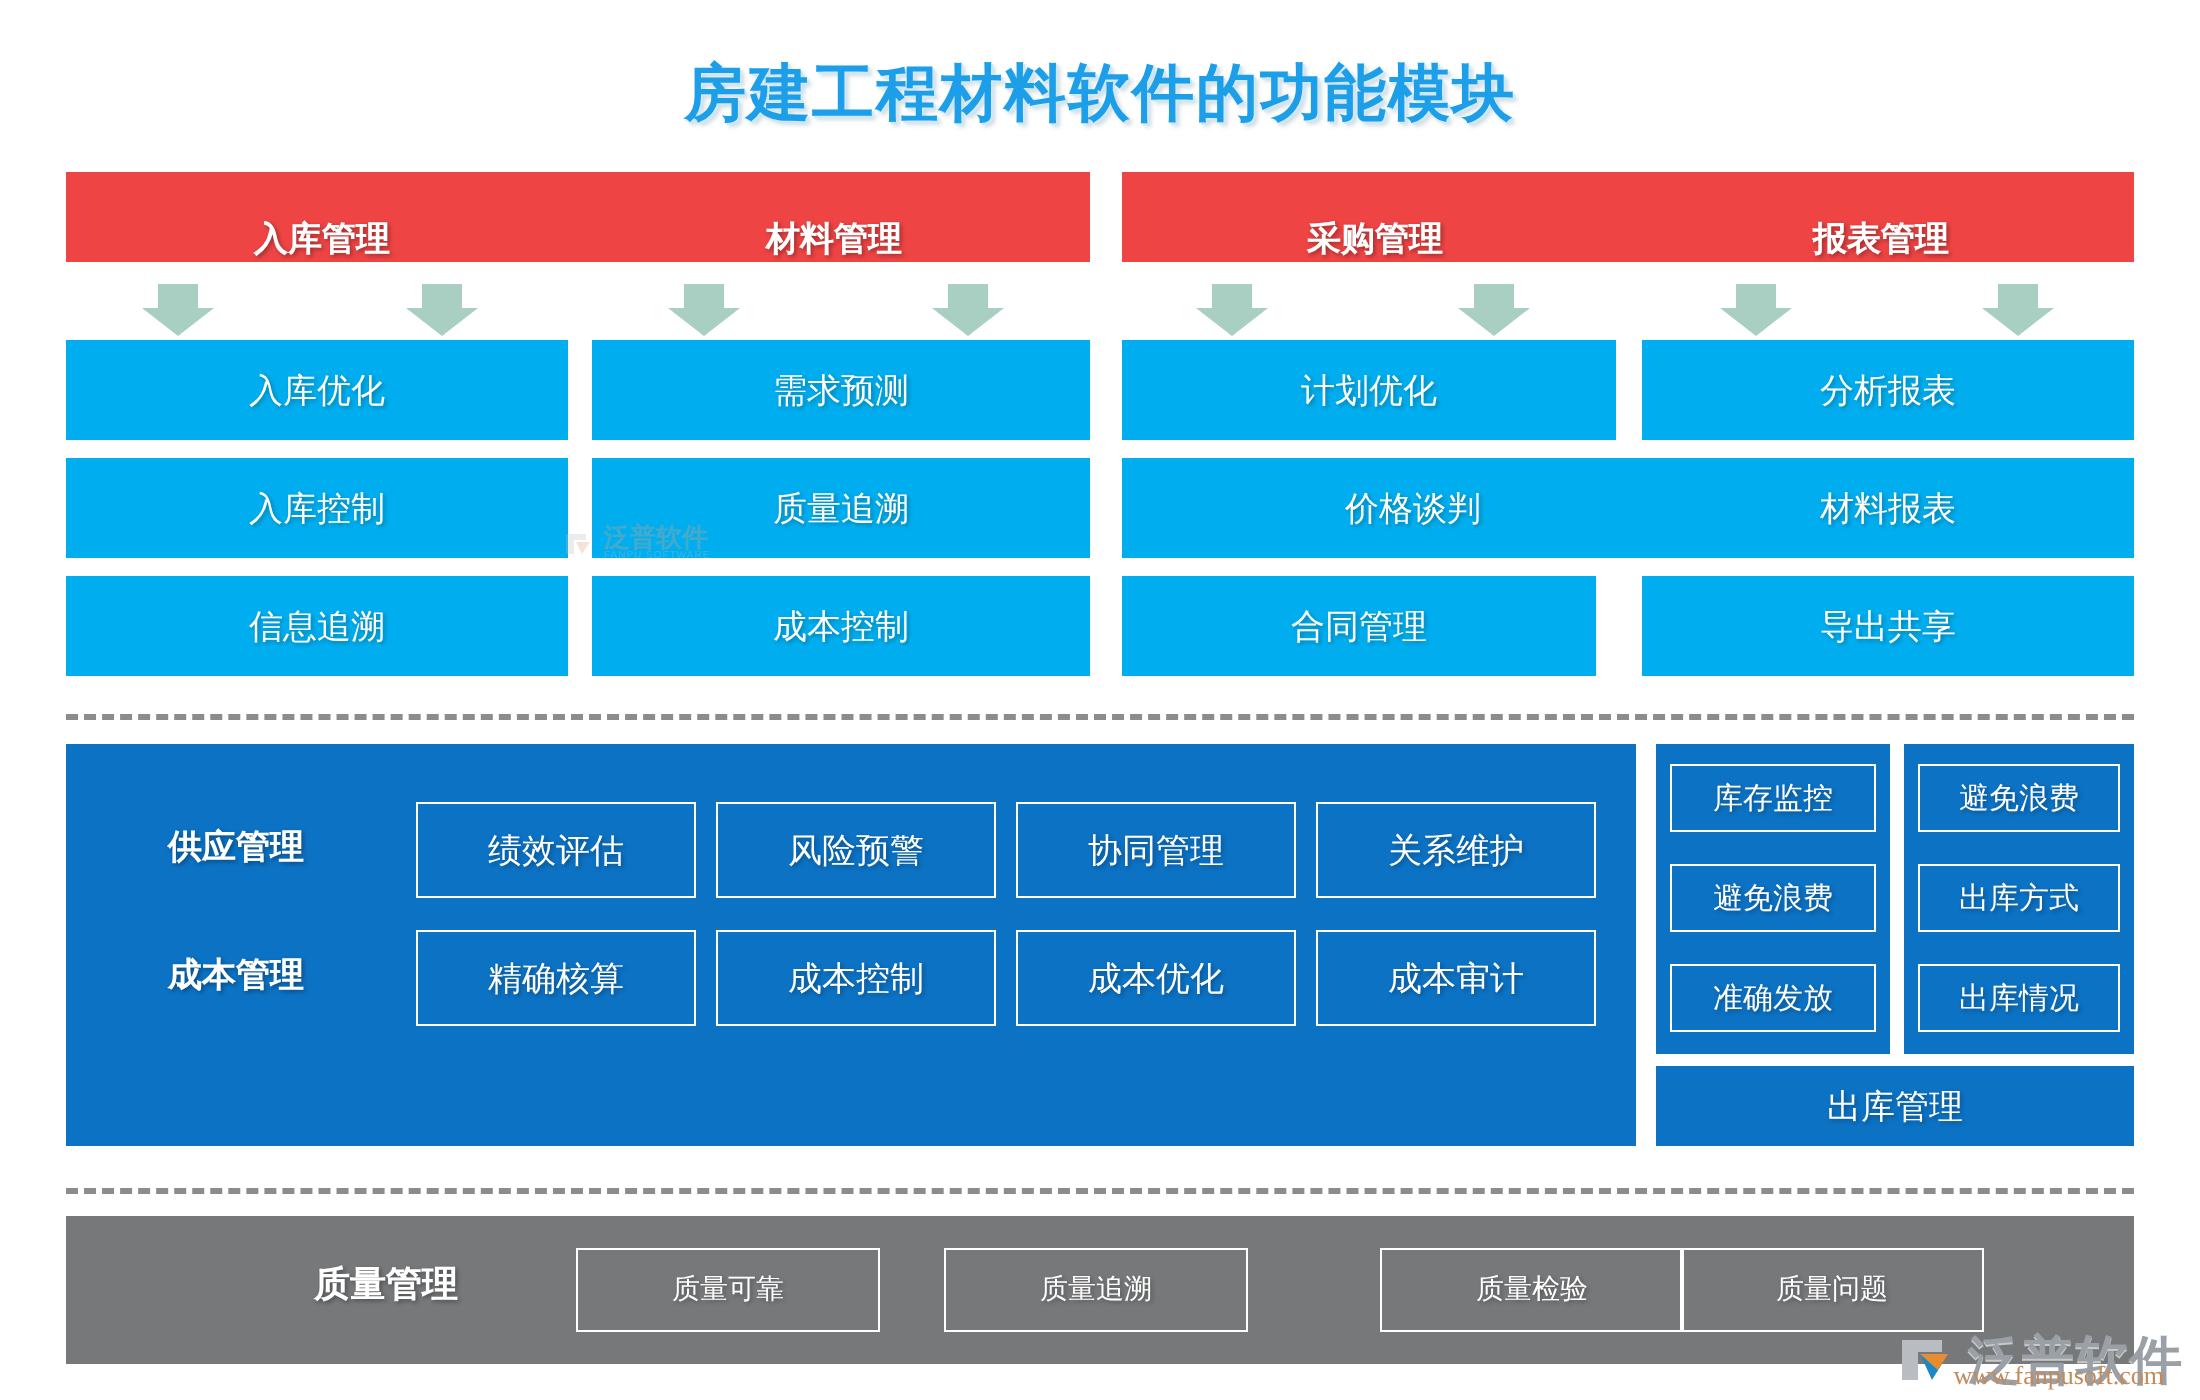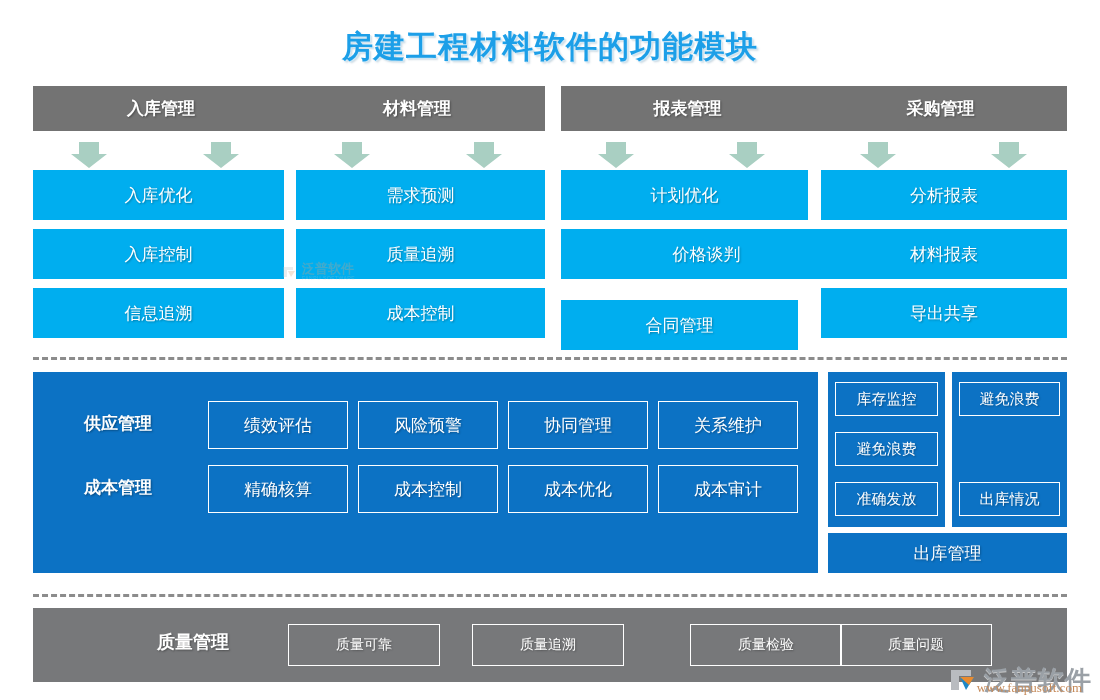--- a/index.html
+++ b/index.html
@@ -16,22 +16,22 @@
     position: absolute; left: 0; top: 26px; width: 1100px;
     text-align: center;
     font-size: 31px; font-weight: bold; letter-spacing: 1px;
     color: #1C9FE8;
     text-shadow: 1px 1px 0 #cfe8f6, 2px 2px 2px rgba(140,170,190,.45);
   }
 
   
   .hdr {
     position: absolute; top: 86px; height: 45px;
-    background: #737373;
-    display: flex; align-items: center;
+    background: #ef4444;
+    display: flex; align-items: flex-end;
   }
   .hdr-left  { left: 33px;  width: 512px; }
   .hdr-right { left: 561px; width: 506px; }
   .hdr-cell {
     flex: 1 1 0; text-align: center;
     color: #ffffff; font-size: 17px; font-weight: bold;
     text-shadow: 1px 1px 2px rgba(0,0,0,.35);
   }
 
   
@@ -141,22 +141,22 @@
 
 <div id="canvas">
 
   <div class="title">房建工程材料软件的功能模块</div>
 
   <div class="hdr hdr-left">
     <div class="hdr-cell">入库管理</div>
     <div class="hdr-cell">材料管理</div>
   </div>
   <div class="hdr hdr-right">
+    <div class="hdr-cell">采购管理</div>
     <div class="hdr-cell">报表管理</div>
-    <div class="hdr-cell">采购管理</div>
   </div>
 
   <div class="arrow" style="left:71px">
       <svg viewBox="0 0 36 26">
         <path d="M8 0 H28 V12 H36 L18 26 L0 12 H8 Z" fill="currentColor"></path>
       </svg>
     </div>
   <div class="arrow" style="left:203px">
       <svg viewBox="0 0 36 26">
         <path d="M8 0 H28 V12 H36 L18 26 L0 12 H8 Z" fill="currentColor"></path>
@@ -196,21 +196,21 @@
   <div class="cyanbox" style="left:33px;  top:170px; width:251px;">入库优化</div>
   <div class="cyanbox" style="left:33px;  top:229px; width:251px;">入库控制</div>
   <div class="cyanbox" style="left:33px;  top:288px; width:251px;">信息追溯</div>
 
   <div class="cyanbox" style="left:296px; top:170px; width:249px;">需求预测</div>
   <div class="cyanbox" style="left:296px; top:229px; width:249px;">质量追溯</div>
   <div class="cyanbox" style="left:296px; top:288px; width:249px;">成本控制</div>
 
   <div class="cyanbox" style="left:561px; top:170px; width:247px;">计划优化</div>
   <div class="cyanbox" style="left:561px; top:229px; width:291px;">价格谈判</div>
-  <div class="cyanbox" style="left:561px; top:300px; width:237px;">合同管理</div>
+  <div class="cyanbox" style="left:561px; top:288px; width:237px;">合同管理</div>
 
   <div class="cyanbox" style="left:821px; top:170px; width:246px;">分析报表</div>
   <div class="cyanbox" style="left:821px; top:229px; width:246px;">材料报表</div>
   <div class="cyanbox" style="left:821px; top:288px; width:246px;">导出共享</div>
 
   <div class="dash dash-a"></div>
 
   <div class="panel">
     <div class="panel-label" style="left:10px; top:40px;">供应管理</div>
     <div class="panel-label" style="left:10px; top:104px;">成本管理</div>
@@ -227,20 +227,21 @@
   </div>
 
   <div class="rpanel rp-a">
     <div class="sbox" style="top:10px;">库存监控</div>
     <div class="sbox" style="top:60px;">避免浪费</div>
     <div class="sbox" style="top:110px;">准确发放</div>
   </div>
 
   <div class="rpanel rp-b">
     <div class="sbox" style="top:10px;">避免浪费</div>
+    <div class="sbox" style="top:60px;">出库方式</div>
     <div class="sbox" style="top:110px;">出库情况</div>
   </div>
 
   <div class="outbar">出库管理</div>
 
   <div class="dash dash-b"></div>
 
   <div class="graybar">
     <div class="gray-label">质量管理</div>
     <div class="gbox" style="left:255px;">质量可靠</div>

